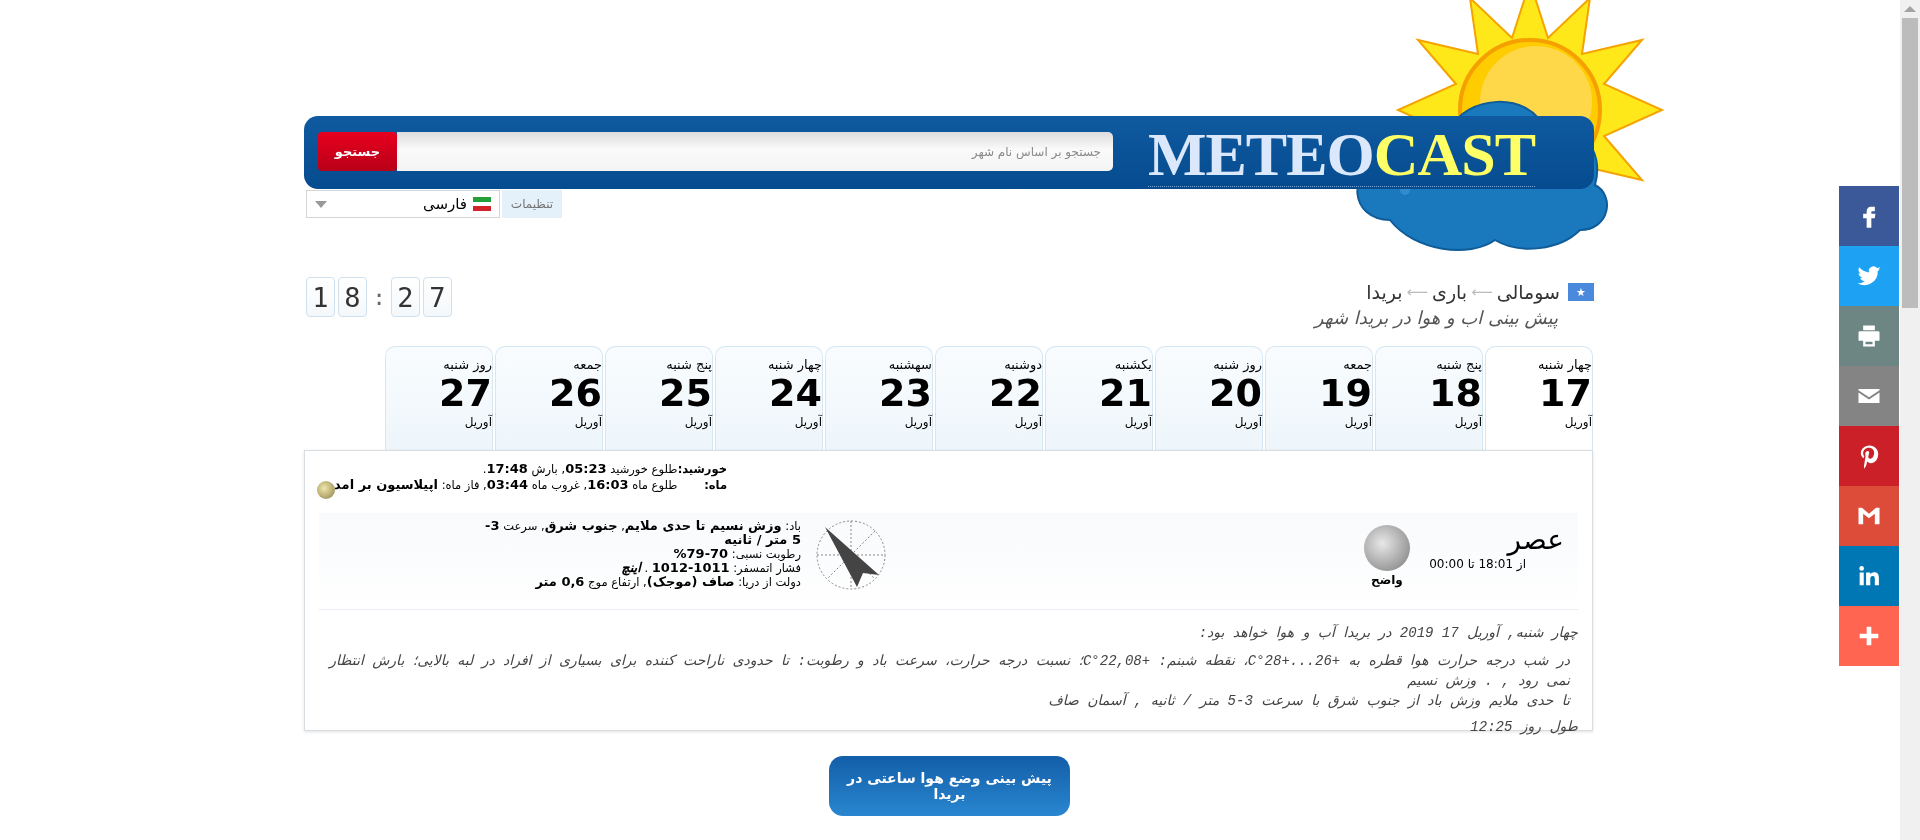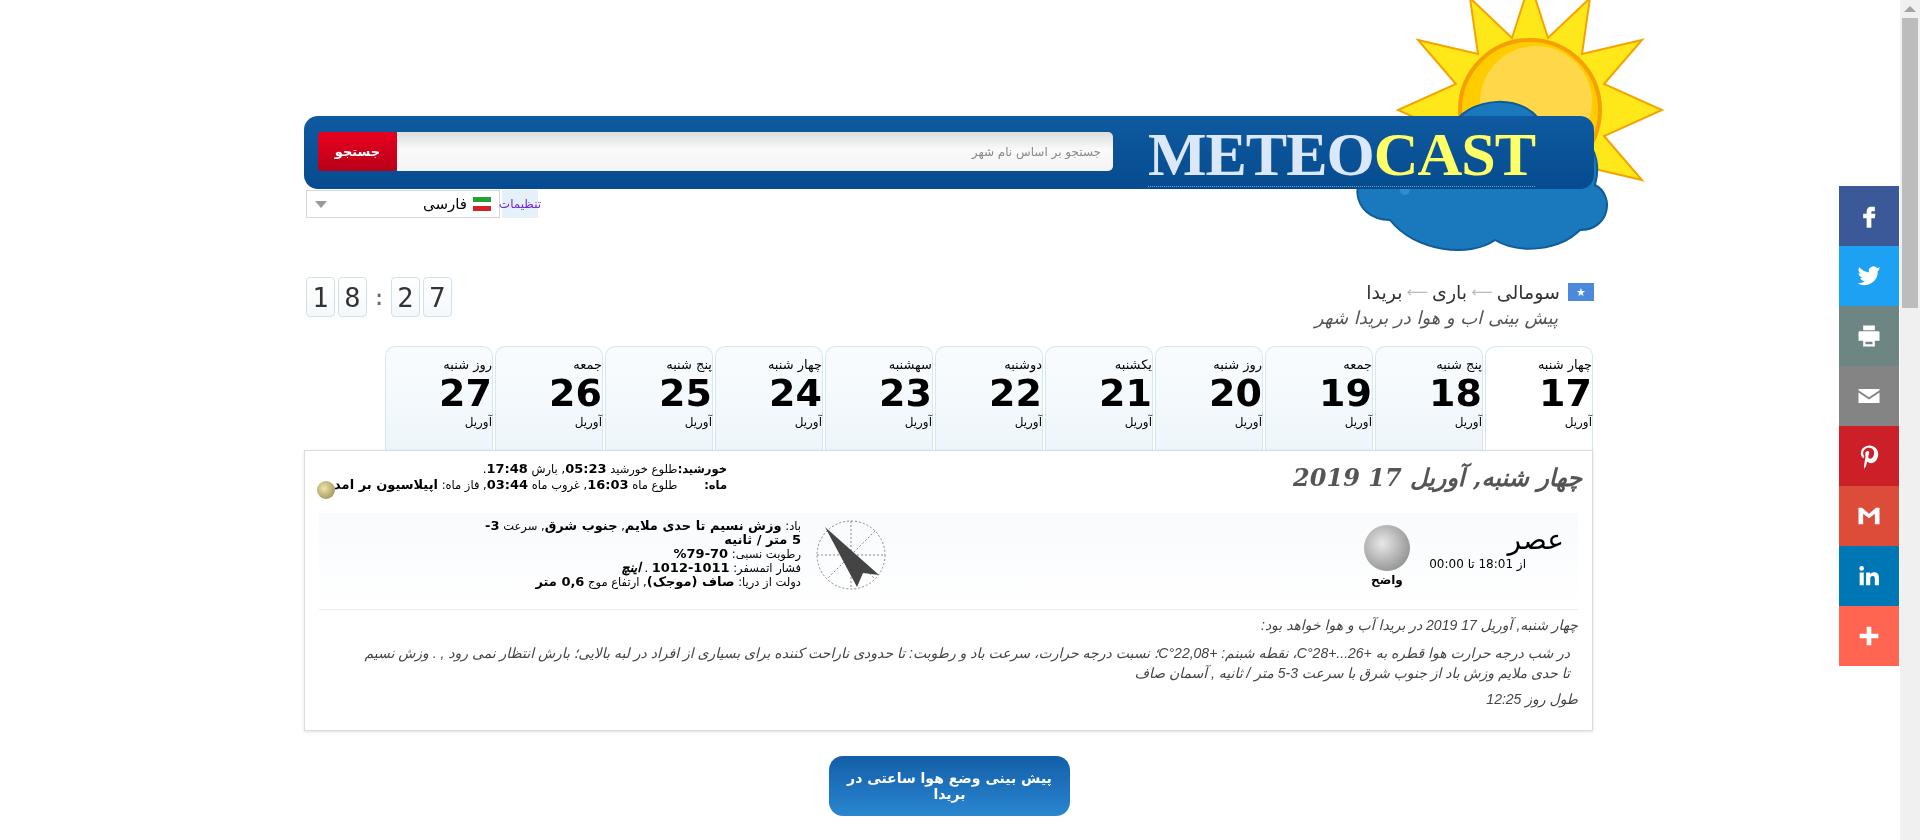--- a/index.html
+++ b/index.html
@@ -22,22 +22,22 @@
   #logo .cast { color:#ffff66; }
 
   
   #lang-select { position:absolute; left:306px; top:190px; width:194px; height:28px; border:1px solid #d6d6d6;
     box-sizing:border-box; background:#fff; display:flex; align-items:center; direction:rtl; padding-right:8px; }
   #lang-select .flag { width:18px; height:14px; margin-left:6px; display:inline-block;
     background:linear-gradient(#23a03a 0 33%,#fff 33% 66%,#d2232a 66%); }
   #lang-select .label { font-size:15px; }
   #lang-select .caret { position:absolute; left:8px; top:10px; width:0; height:0; border-left:6px solid transparent;
     border-right:6px solid transparent; border-top:7px solid #999; }
-  #settings-btn { position:absolute; left:502px; top:190px; width:36px; height:28px; background:#e4f0fa;
-    color:#6d28d9; font-size:12px; display:flex; align-items:center; justify-content:center; }
+  #settings-btn { position:absolute; left:502px; top:190px; width:60px; height:28px; background:#e4f0fa;
+    color:#737373; font-size:12px; display:flex; align-items:center; justify-content:center; }
 
   
   #clock { position:absolute; left:306px; top:277px; display:flex; align-items:center; gap:3px;
     font-family:"DejaVu Sans Mono", monospace; font-size:27px; color:#333; }
   .digit { width:27px; height:38px; border:1px solid #cfe0ef; border-radius:4px; display:flex; align-items:center;
     justify-content:center; background:linear-gradient(#fff,#f4f8fb); }
   .colon { width:18px; text-align:center; font-size:22px; color:#666; }
 
   
   #breadcrumb { position:absolute; right:326px; top:281px; direction:rtl; display:flex; align-items:center;
@@ -75,21 +75,21 @@
   #cond-icon { position:absolute; left:1045px; top:12px; width:46px; height:46px; border-radius:50%;
     background:radial-gradient(circle at 40% 40%,#e8e8e8,#9a9a9a 70%,#7a7a7a); }
   #cond-label { position:absolute; left:1052px; top:60px; font-size:12px; font-weight:bold; }
   #temp { position:absolute; left:752px; top:6px; font-size:42px; font-weight:bold; direction:ltr; white-space:nowrap; }
   #temp .dots { font-size:16px; }
   #temp-arrow { color:#1aa3e0; font-size:38px; }
   #wind-compass { position:absolute; left:494px; top:4px; width:76px; height:76px; }
   #wind-info { position:absolute; left:160px; top:6px; width:322px; direction:rtl; font-size:11.5px; line-height:14px; }
   #wind-info b { font-size:13px; }
 
-  #desc { position:absolute; right:14px; top:164px; width:1255px; direction:rtl; font-family:Liberation Sans, sans-serif;
+  #desc { position:absolute; right:14px; top:172px; width:1255px; direction:rtl; font-family:Liberation Mono, monospace;
     font-style:italic; font-size:14px; color:#444; line-height:20px; }
   #desc .p1 { margin-bottom:8px; }
   #desc .p2 { padding-right:8px; }
   #desc .p3 { margin-top:6px; }
 
   
   #hourly-btn { position:absolute; left:829px; top:756px; width:241px; height:60px; border-radius:14px;
     background:linear-gradient(#135ea8,#2a86d0); color:#fff; font-weight:bold; font-size:14px; border:none;
     display:flex; align-items:center; justify-content:center; font-family:"DejaVu Sans", sans-serif; }
 
@@ -201,21 +201,20 @@
     <div class="dmonth">آوریل</div>
   </div>
   <div class="day-tab">
     <div class="dname">روز شنبه</div>
     <div class="dnum">27</div>
     <div class="dmonth">آوریل</div>
   </div>
 </div>
 
 <div id="panel">
-  <div id="panel-date">چهار شنبه, آوریل 17 2019</div>
 
   <div id="sun-moon">
     <div>
       <span class="lbl">خورشید:</span>
       <span>طلوع خورشید</span>
       <b>05:23</b>,
       <span>بارش</span>
       <b>17:48</b>.
     </div>
     <div>

